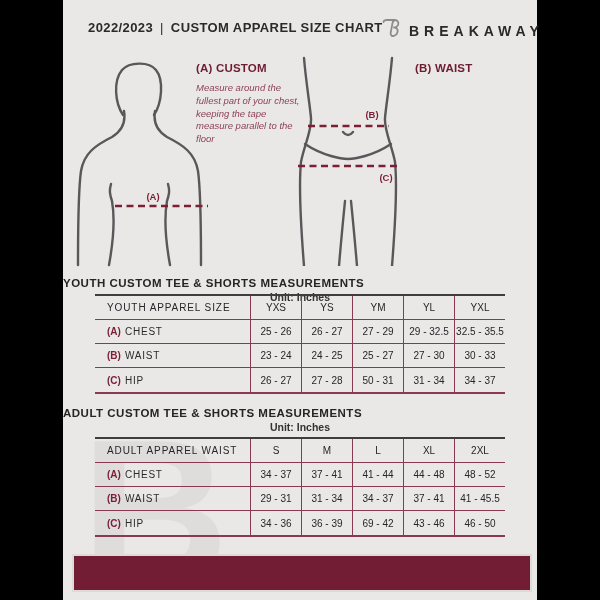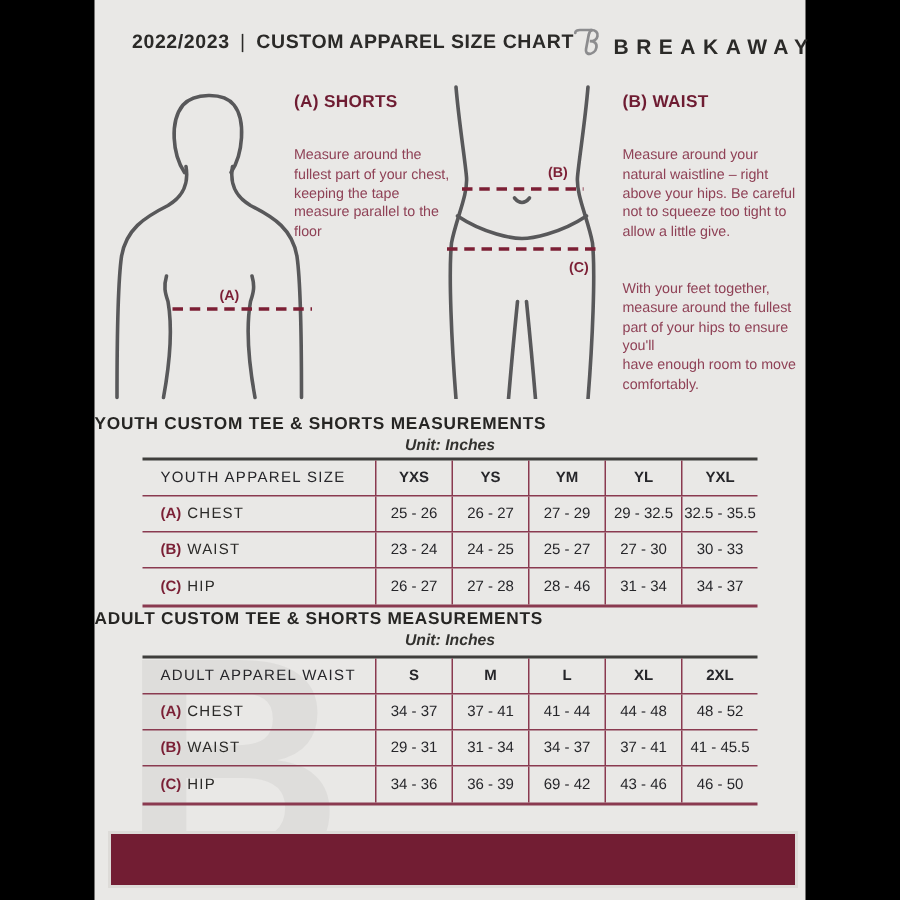--- a/index.html
+++ b/index.html
@@ -11,50 +11,50 @@
   
   .hdr-title { position:absolute; left:25px; top:20px; font-size:13px; font-weight:bold;
                color:#2b2a28; letter-spacing:0.4px; white-space:nowrap; }
   .hdr-title .sep { margin:0 7px; font-weight:normal; color:#2b2a28; }
   .brand-logo { position:absolute; left:318px; top:16px; width:24px; height:24px; }
   .brand-name { position:absolute; left:346px; top:23px; font-size:14px; font-weight:bold;
                 letter-spacing:5px; color:#2b2a28; }
 
   
   .guide-h { font-size:11.5px; font-weight:bold; color:#6e1c32; letter-spacing:0.2px; }
-  .guide-b { margin-top:24px; font-size:9.5px; color:#8f4156; line-height:1.35; }
+  .guide-b { margin-top:8px; font-size:9.5px; font-style:italic; color:#8f4156; line-height:1.35; }
   .blk-chest { position:absolute; left:133px; top:62px; width:108px; }
   .blk-waist { position:absolute; left:352px; top:62px; width:118px; }
   .blk-hips  { position:absolute; left:352px; top:163px; width:122px; }
   .blk-hips .guide-b { white-space:pre-line; }
 
   .fig-upper { position:absolute; left:8px;  top:53px; }
   .fig-lower { position:absolute; left:224px; top:56px; }
 
   
   .sec-title { position:absolute; width:474px; text-align:left; font-size:11.5px;
                font-weight:bold; color:#262523; letter-spacing:0.5px; }
   .sec-unit  { position:absolute; width:474px; text-align:center; font-size:10.5px;
-               font-weight:bold; font-style:italic; color:#33322f; }
+               font-weight:bold; color:#33322f; }
   .t-youth-title { top:277px; } .t-youth-unit { top:291px; }
   .t-adult-title { top:407px; } .t-adult-unit { top:421px; }
 
   
   .size-table { position:absolute; left:32px; width:410px; background:transparent;
                 border-top:2px solid #3f3e3c; border-bottom:2px solid #8a3a50; z-index:2; }
-  .tbl-youth { top:305px; } .tbl-adult { top:437px; }
+  .tbl-youth { top:294px; } .tbl-adult { top:437px; }
   .trow { display:grid; grid-template-columns:155px 51px 51px 51px 51px 51px;
           height:24px; align-items:center; }
   .trow:not(:last-child) { border-bottom:1.5px solid #8a3a50; }
   .trow > div { height:100%; display:flex; align-items:center; justify-content:center;
                 font-size:10px; color:#26262a; }
   .trow > div:first-child { justify-content:flex-start; padding-left:12px; }
   .trow > div + div { border-left:1.5px solid #8a3a50; }
   .th-label { font-size:9.5px; letter-spacing:0.9px; color:#2f2e2c; }
-  .th-size  { font-weight:bold; font-size:11px; color:#1f1e1c; }
+  .th-size  { font-weight:normal; font-size:11px; color:#1f1e1c; }
   .row-prefix { font-weight:bold; color:#7a1f35; margin-right:4px; }
   .row-label { letter-spacing:0.8px; font-size:10px; color:#2b2a28; }
 
   .watermark { position:absolute; left:18px; top:408px; font-size:205px; line-height:1;
                font-weight:bold; color:rgba(80,80,85,0.07); z-index:1; }
 
   .footer-bar { position:absolute; left:9px; top:554px; width:460px; height:38px;
                 background:#721d33; border:2px solid #dddbd8; z-index:2; }
 
   svg .outline { fill:none; stroke:#58585a; stroke-width:2.4; stroke-linecap:round; }
@@ -95,30 +95,27 @@
       <path class="outline" d="M56,76 Q61,82 66,76"></path>
       <path class="outline" d="M58,145 C56,165 54,186 52,210"></path>
       <path class="outline" d="M64,145 C66,165 68,186 70,210"></path>
       <line class="dash" x1="21" y1="70" x2="102" y2="70"></line>
       <text class="marker" x="85" y="62" text-anchor="middle">(B)</text>
       <line class="dash" x1="11" y1="110" x2="112" y2="110"></line>
       <text class="marker" x="99" y="125" text-anchor="middle">(C)</text>
     </svg>
 
     <div class="blk-chest">
-      <div class="guide-h">(A) SHORTS</div>
+      <div class="guide-h">(A) CUSTOM</div>
       <div class="guide-b">Measure around the fullest part of your chest, keeping the tape measure parallel to the floor</div>
     </div>
     <div class="blk-waist">
       <div class="guide-h">(B) WAIST</div>
-      <div class="guide-b">Measure around your natural waistline – right above your hips. Be careful not to squeeze too tight to allow a little give.</div>
     </div>
     <div class="blk-hips">
-      <div class="guide-b">With your feet together, measure around the fullest part of your hips to ensure you'll
-have enough room to move comfortably.</div>
     </div>
 
     <div class="watermark">B</div>
 
     <div class="sec-title t-youth-title">YOUTH CUSTOM TEE &amp; SHORTS MEASUREMENTS</div>
     <div class="sec-unit t-youth-unit">Unit: Inches</div>
 
     <div class="size-table tbl-youth">
       <div class="trow">
         <div class="th-label">YOUTH APPAREL SIZE</div>
@@ -150,21 +147,21 @@
         <div>27 - 30</div>
         <div>30 - 33</div>
       </div>
       <div class="trow">
         <div>
             <span class="row-prefix">(C)</span>
             <span class="row-label">HIP</span>
           </div>
         <div>26 - 27</div>
         <div>27 - 28</div>
-        <div>28 - 46</div>
+        <div>50 - 31</div>
         <div>31 - 34</div>
         <div>34 - 37</div>
       </div>
     </div>
 
     <div class="sec-title t-adult-title">ADULT CUSTOM TEE &amp; SHORTS MEASUREMENTS</div>
     <div class="sec-unit t-adult-unit">Unit: Inches</div>
 
     <div class="size-table tbl-adult">
       <div class="trow">

